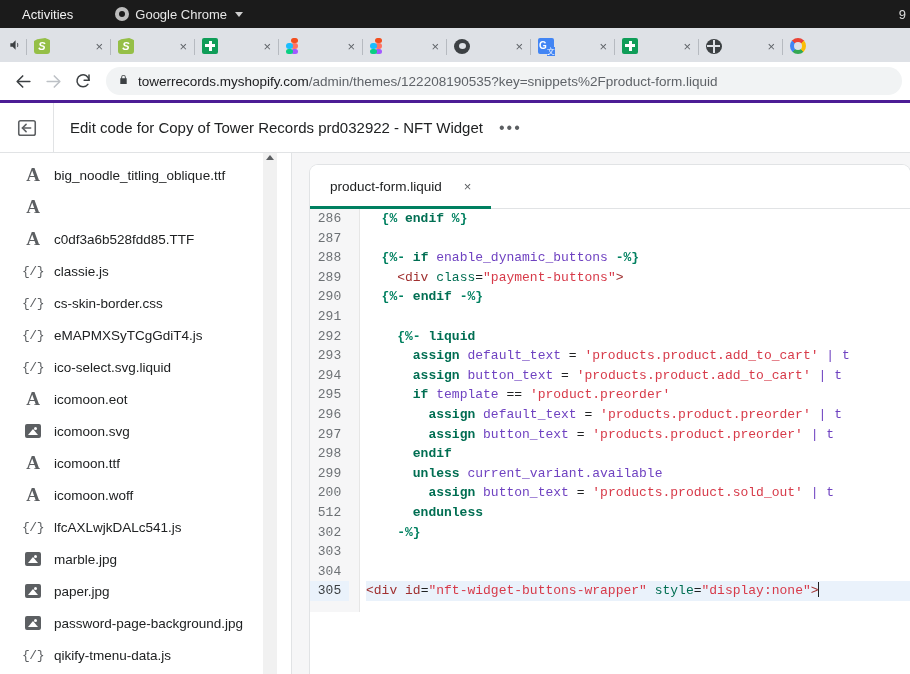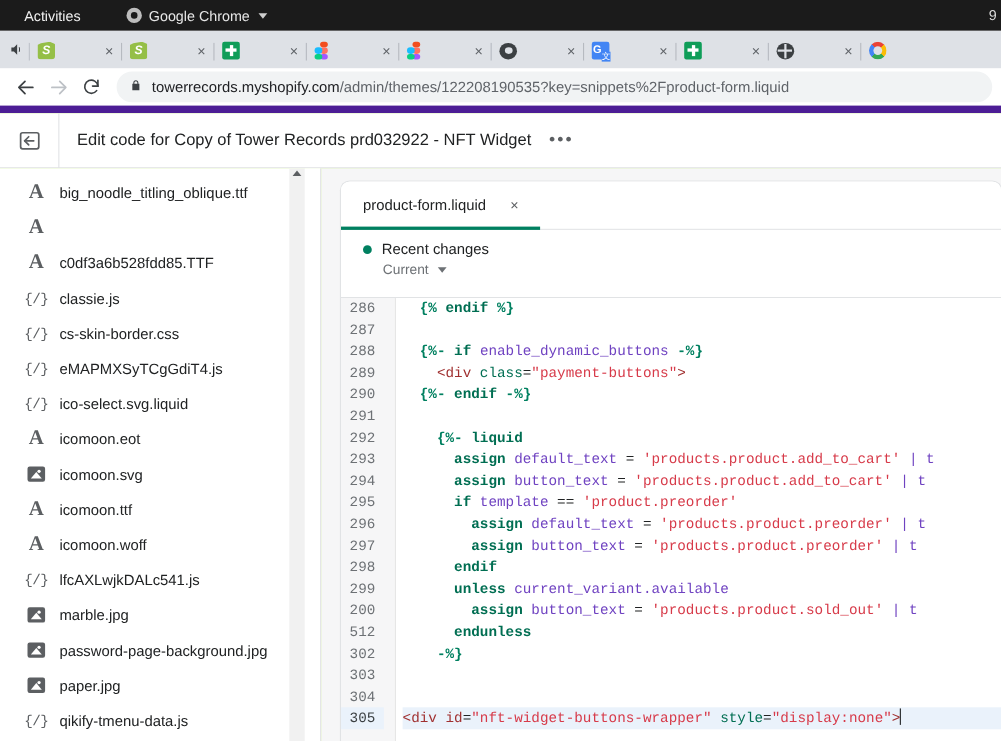--- a/index.html
+++ b/index.html
@@ -109,21 +109,21 @@
   .fav-google {
     border-radius:50%; background:#fff; position:relative;
     border:none; width:16px; height:16px;
     background-image: conic-gradient(from -45deg, #ea4335 0 25%, #fbbc05 25% 50%, #34a853 50% 75%, #4285f4 75% 100%);
   }
   .fav-google::after{content:""; position:absolute; inset:4px; border-radius:50%; background:#dee1e6;}
 
   
   #toolbar {
     height: 41px; background:#ffffff; display:flex; align-items:center;
-    padding: 0 8px; border-bottom:7px solid #4c1d95;
+    padding: 0 8px; border-bottom:3px solid #4c1d95;
   }
   .navbtn { width:30px; height:30px; display:flex; align-items:center; justify-content:center;
     color:#3c4043; }
   .navbtn.disabled { color:#bdc1c6; }
   .navbtn svg { display:block; }
   #omnibox {
     flex:1; height:28px; margin-left:8px; background:#f1f3f4; border-radius:14px;
     display:flex; align-items:center; padding:0 12px; gap:9px; font-size:13.5px;
     color:#202124; overflow:hidden;
   }
@@ -462,27 +462,27 @@
           <div class="file-row">
             <span class="file-icon">
               <span class="ficon-img"></span>
             </span>
             <span>marble.jpg</span>
           </div>
           <div class="file-row">
             <span class="file-icon">
               <span class="ficon-img"></span>
             </span>
+            <span>paper.jpg</span>
+          </div>
+          <div class="file-row">
+            <span class="file-icon">
+              <span class="ficon-img"></span>
+            </span>
             <span>password-page-background.jpg</span>
-          </div>
-          <div class="file-row">
-            <span class="file-icon">
-              <span class="ficon-img"></span>
-            </span>
-            <span>paper.jpg</span>
           </div>
           <div class="file-row">
             <span class="file-icon">
               <span class="ficon-code">{/}</span>
             </span>
             <span>qikify-tmenu-data.js</span>
           </div>
         </div>
       <div id="sidebar-gap"></div>
       <div id="sidebar-scrollbar">
@@ -493,30 +493,20 @@
     <div id="editor-pane">
       <div id="editor-card">
 
         <div id="editor-tabs">
           <div class="ed-tab active">
             <span>product-form.liquid</span>
             <span class="ed-tab-close">×</span>
           </div>
         </div>
 
-        <div id="recent-bar">
-          <div id="recent-row">
-            <span id="recent-dot"></span>
-            <span>Recent changes</span>
-          </div>
-          <div id="recent-select">
-            <span>Current</span>
-            <span id="recent-caret"></span>
-          </div>
-        </div>
 
         <div id="code-area">
           <div id="gutter">
               <div>286</div>
               <div>287</div>
               <div>288</div>
               <div>289</div>
               <div>290</div>
               <div>291</div>
               <div>292</div>

